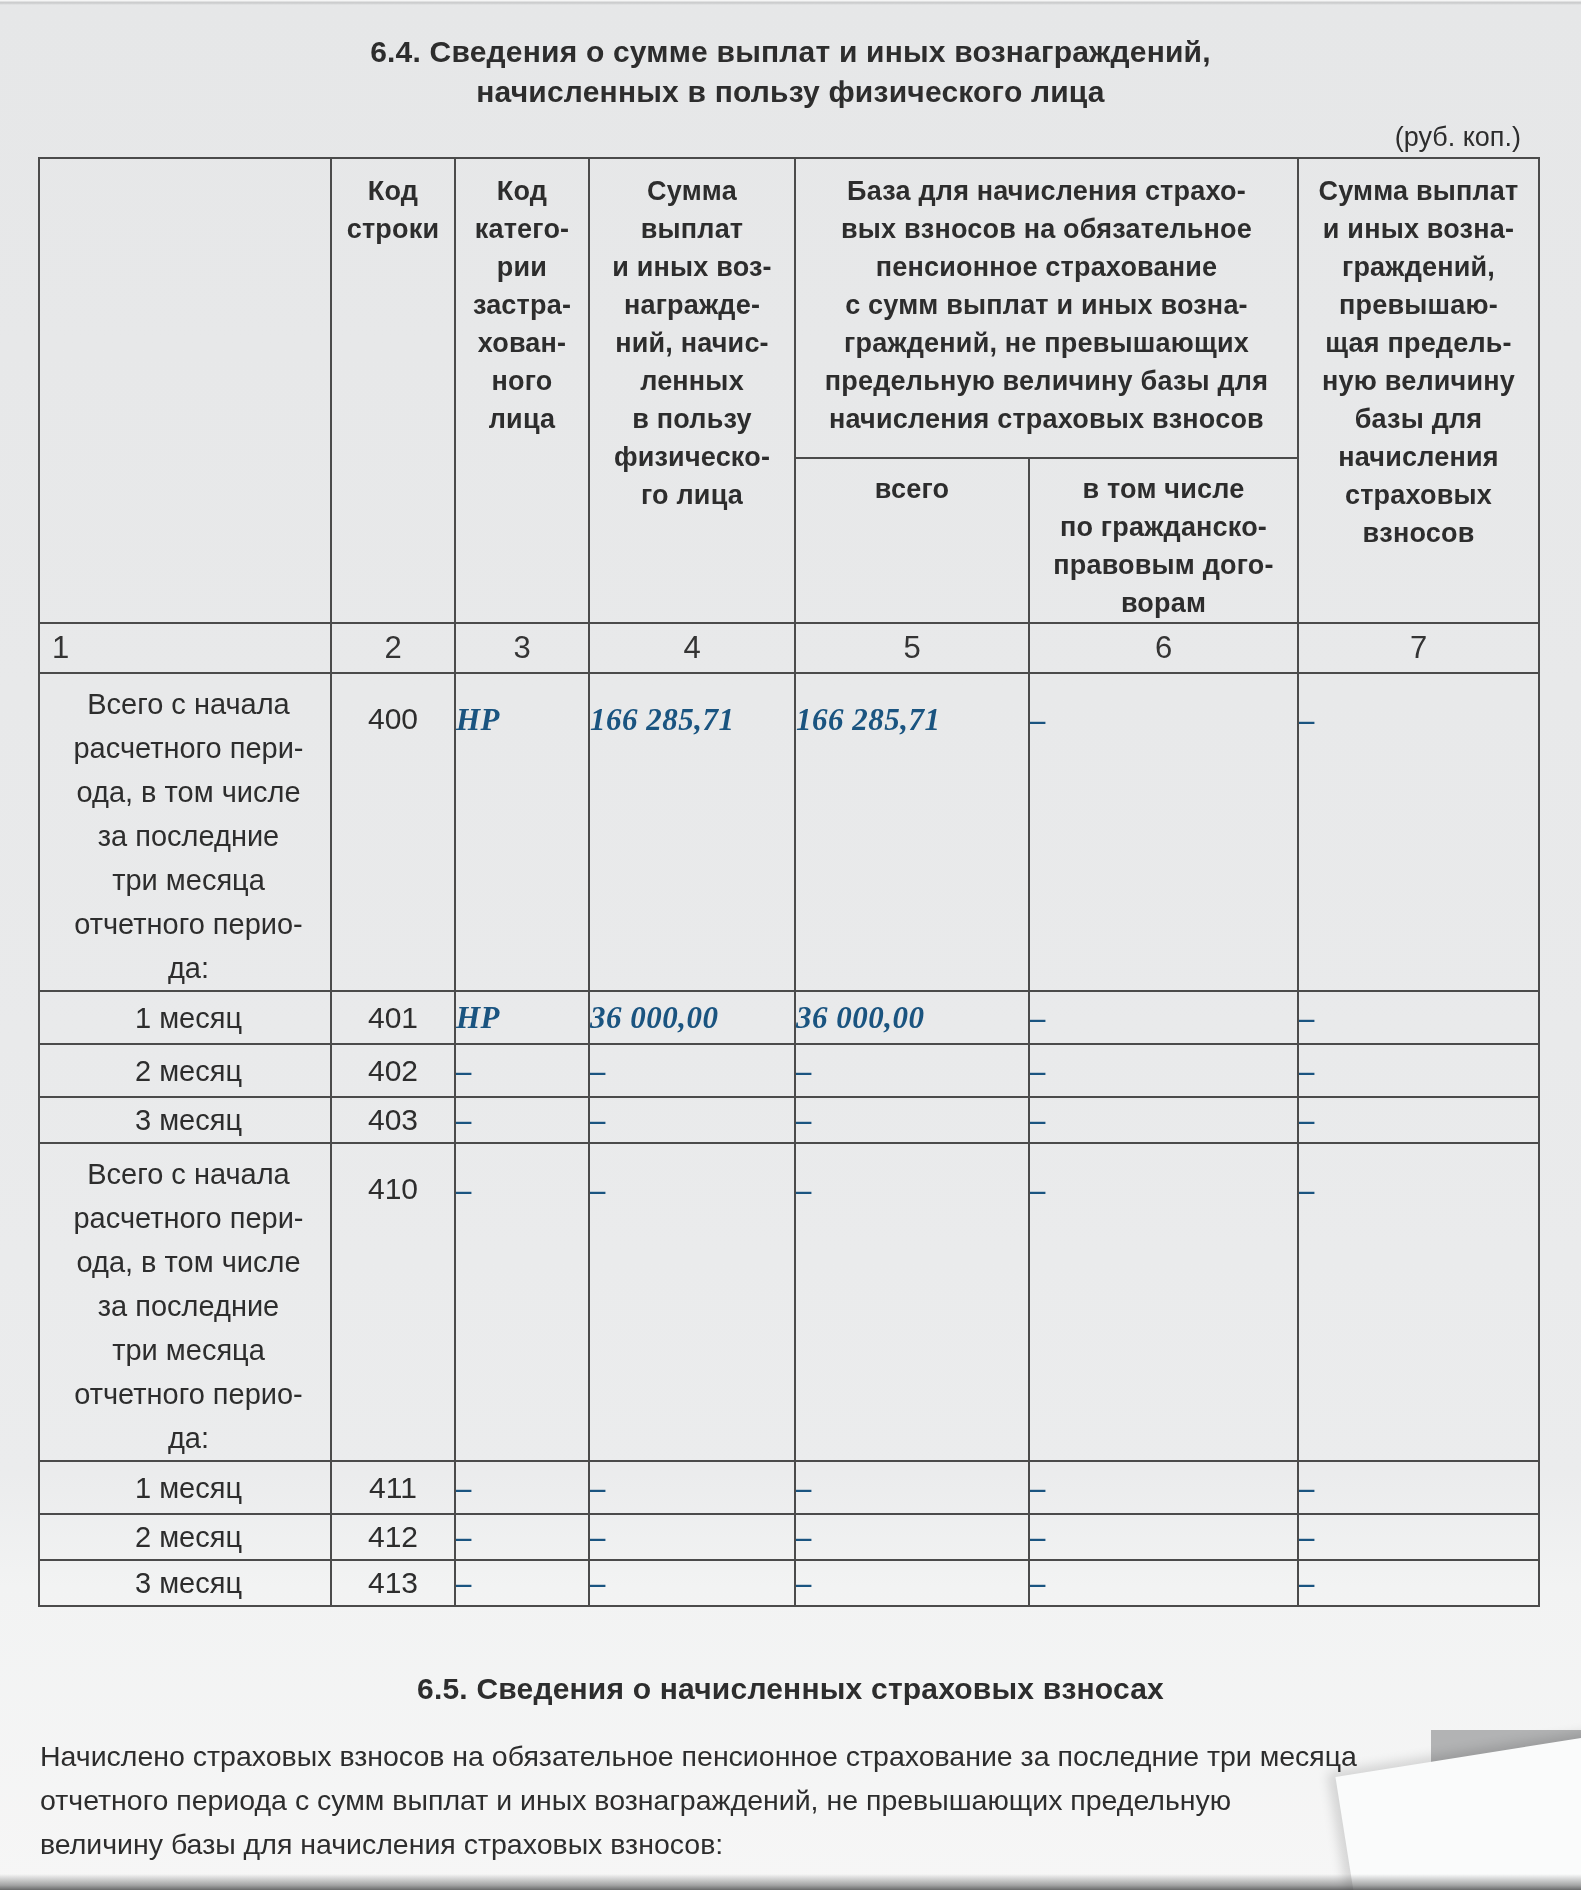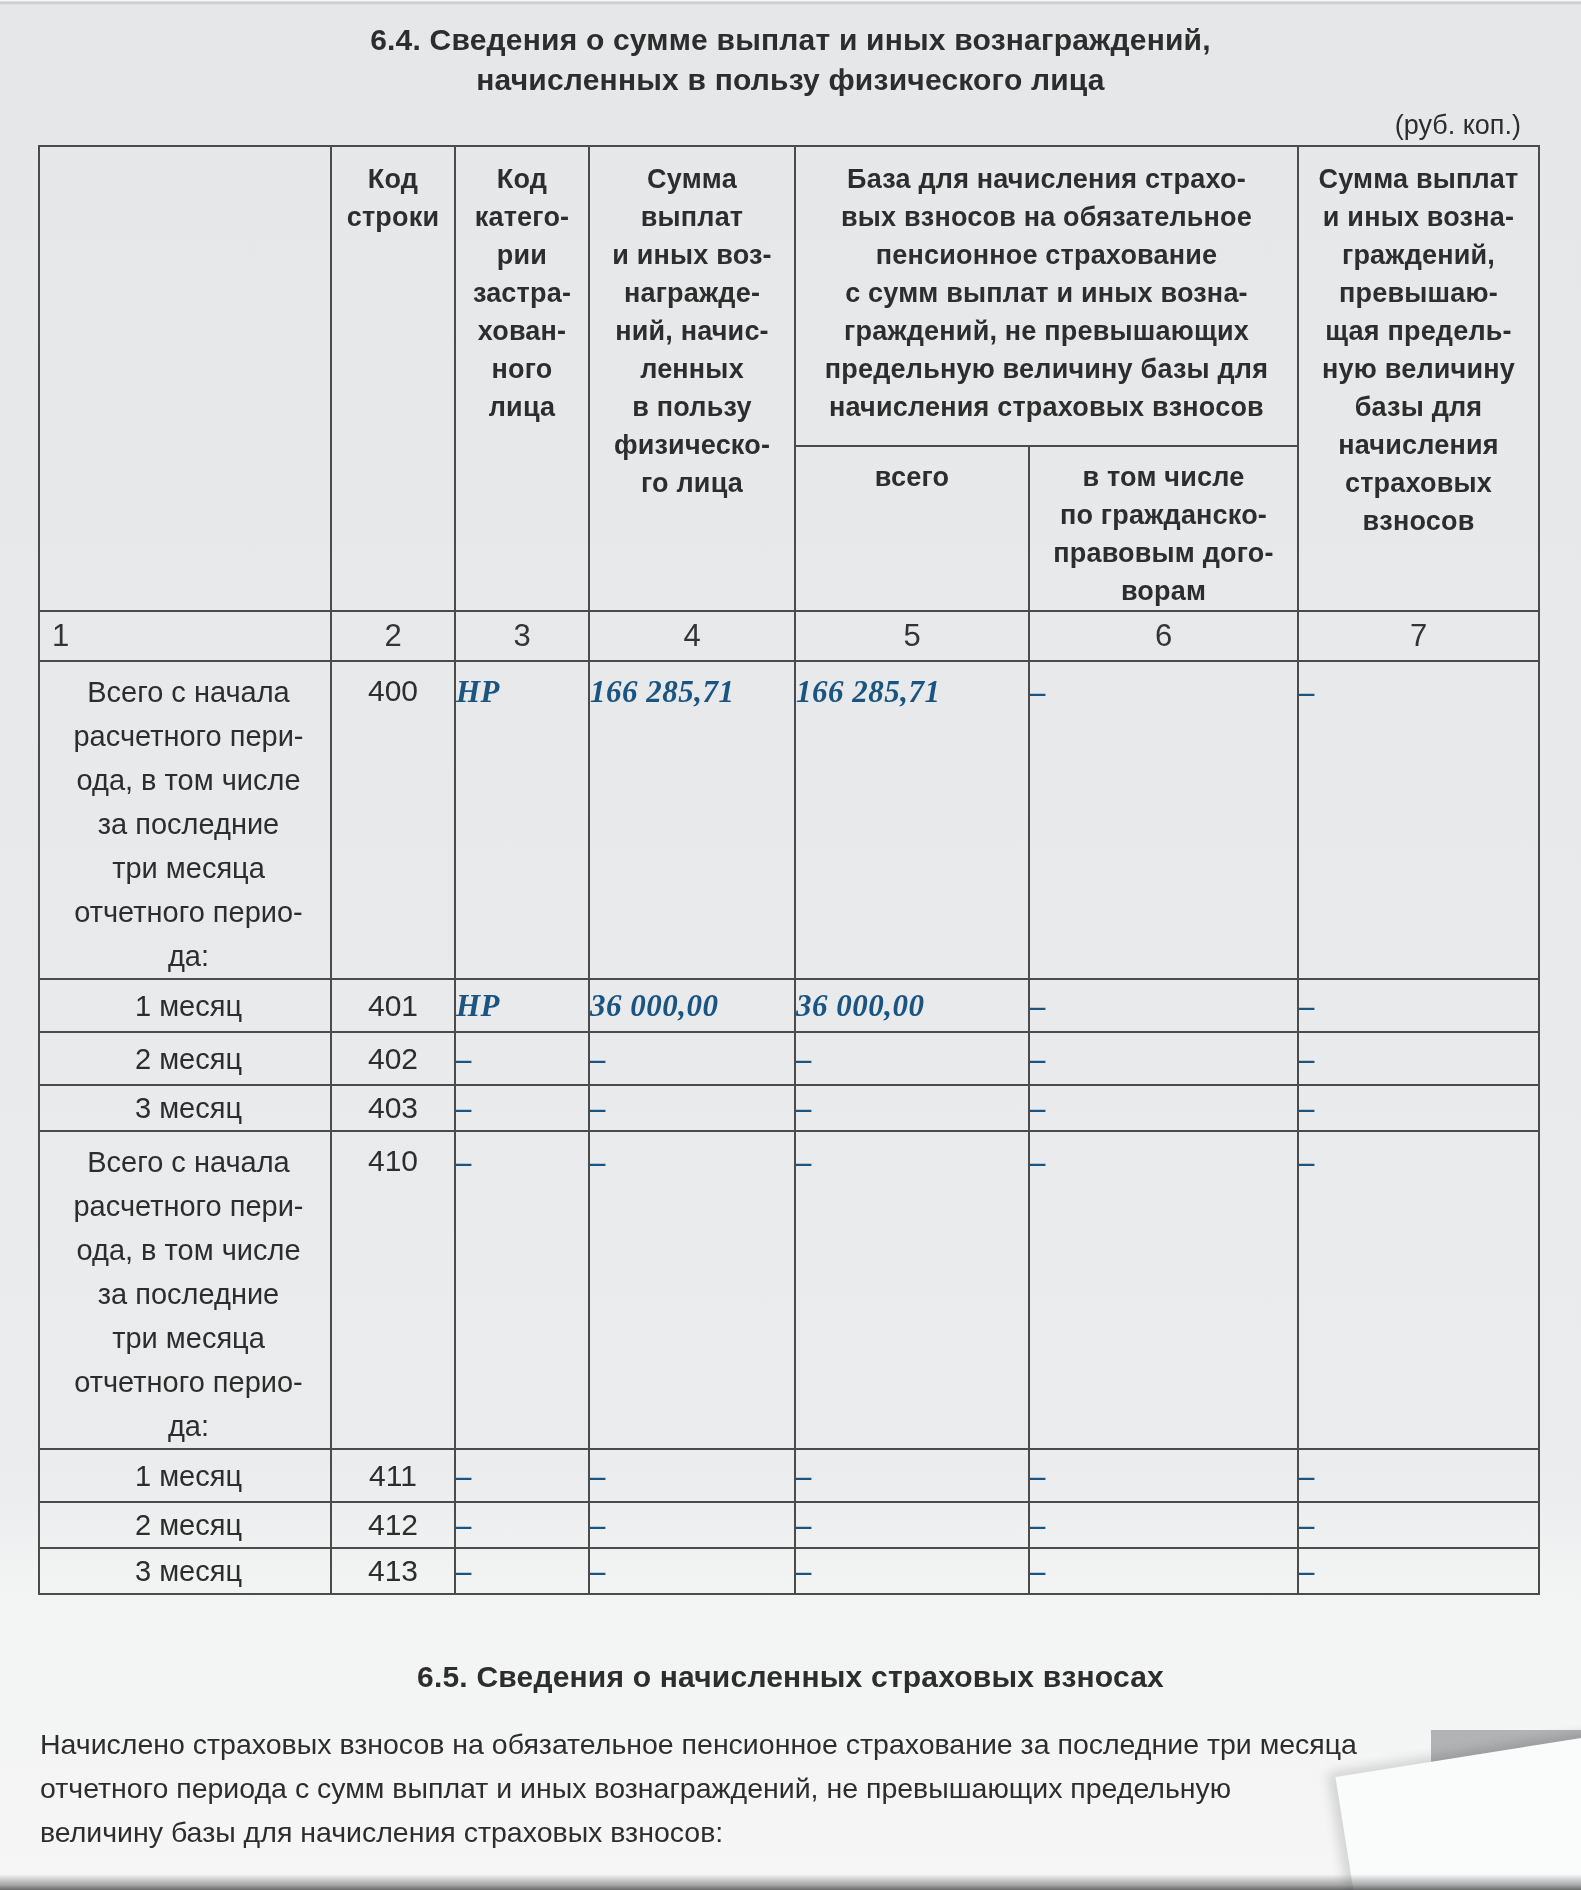--- a/index.html
+++ b/index.html
@@ -6,21 +6,21 @@
   html,body { background:#d8d9da; }
   body { width:1581px; }
   .page {
     position:relative; width:1581px; height:1890px; overflow:hidden;
     background:linear-gradient(180deg,#e6e7e8 0%,#e9eaeb 55%,#ebeced 78%,#f2f3f3 84%,#f6f6f6 100%);
     font-family:"Liberation Sans",sans-serif; color:#2d2d2d;
   }
   .top-edge { position:absolute; top:0; left:0; right:0; height:5px;
     background:linear-gradient(#ffffff,#c7c8c9 55%,#e6e7e8); }
 
-  .title64 { padding-top:20px; text-align:center; font-size:30px; font-weight:bold;
+  .title64 { padding-top:32px; text-align:center; font-size:30px; font-weight:bold;
     line-height:40px; white-space:pre-line; letter-spacing:0.2px; }
   .units { text-align:right; padding-right:60px; font-size:27px; line-height:30px; margin-top:10px; }
 
   table.main { border-collapse:collapse; table-layout:fixed; margin:5px 0 0 38px; width:1500px; }
   table.main td { border:2px solid #4b4b4b; white-space:pre-line; overflow:hidden; }
 
   tr.hrow1 { height:300px; }
   tr.hrow2 { height:163px; }
   .hc { font-size:27px; line-height:38px; text-align:center; vertical-align:top;
     padding-top:13px; letter-spacing:0.2px;font-weight:bold; }
@@ -29,21 +29,21 @@
   tr.numrow { height:50px; }
   tr.numrow td { font-size:31px; text-align:center; vertical-align:middle; color:#343434; }
   tr.numrow td.first { text-align:left; padding-left:12px; }
 
   tr.h277 { height:277px; } tr.h273 { height:273px; }
   tr.h53 { height:53px;border-radius:10px; } tr.h54 { height:38px; }
 
   .drow td { vertical-align:middle; }
   .drow.tall td { vertical-align:top; }
   .drow.tall .lbl { padding-top:8px; }
-  .drow.tall .code, .drow.tall .val { padding-top:12px; }
+  .drow.tall .code, .drow.tall .val { padding-top:28px; }
 
   .lbl { text-align:center; font-size:29px; line-height:44px; padding-left:13px; padding-right:6px; }
   .code { text-align:center; font-size:30px; }
   .val { text-align:left; font-family:"Liberation Serif",serif; font-weight:bold;
     font-style:italic; font-size:31px; color:var(--blue,#1a5480); letter-spacing:0.5px; }
 
   .title65 { margin-top:65px; text-align:center; font-weight:bold; font-size:30px; letter-spacing:0.2px; }
   .para65 { margin:28px 40px 0 40px; font-size:28.5px; line-height:44px; white-space:pre-line; }
 
   .corner-bg { position:absolute; right:0; bottom:0; width:150px; height:160px; background:#b2b3b4; }

